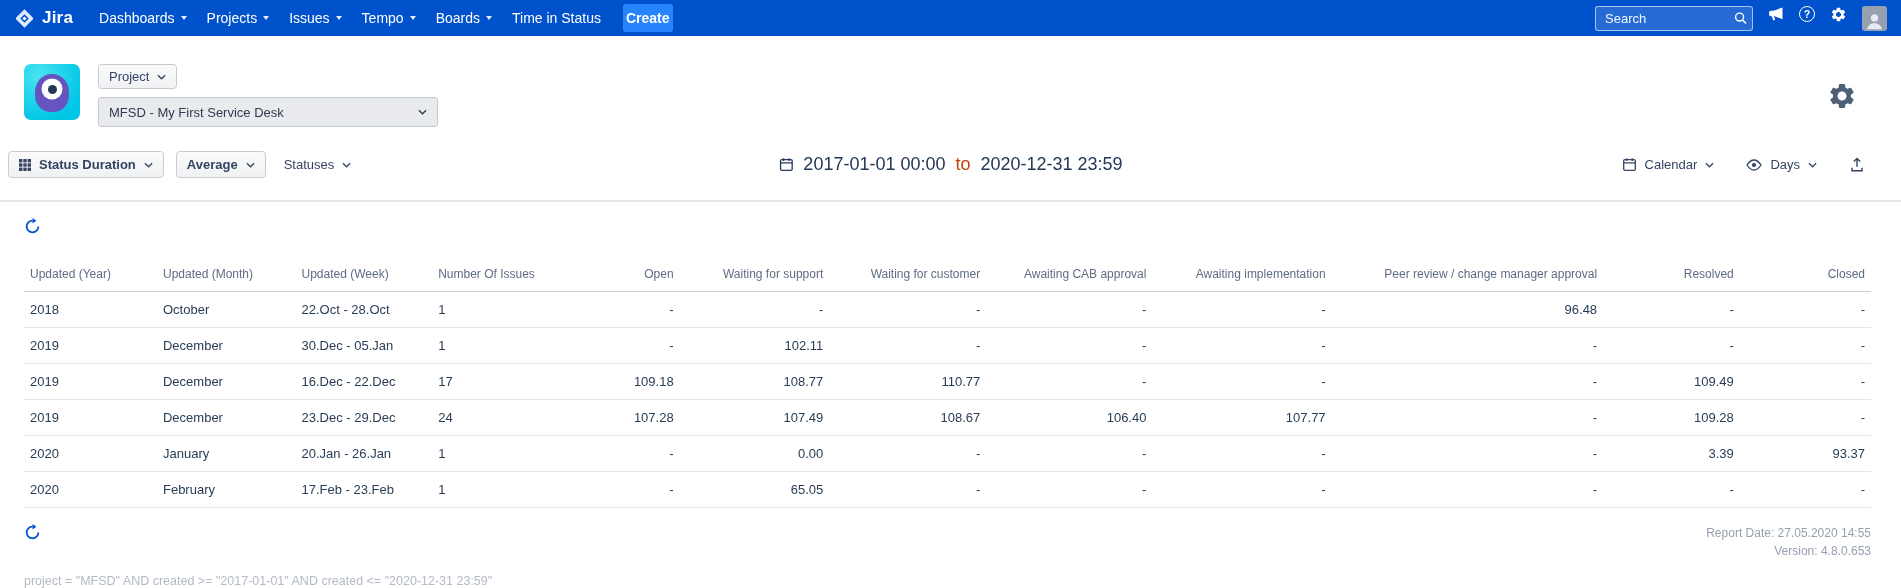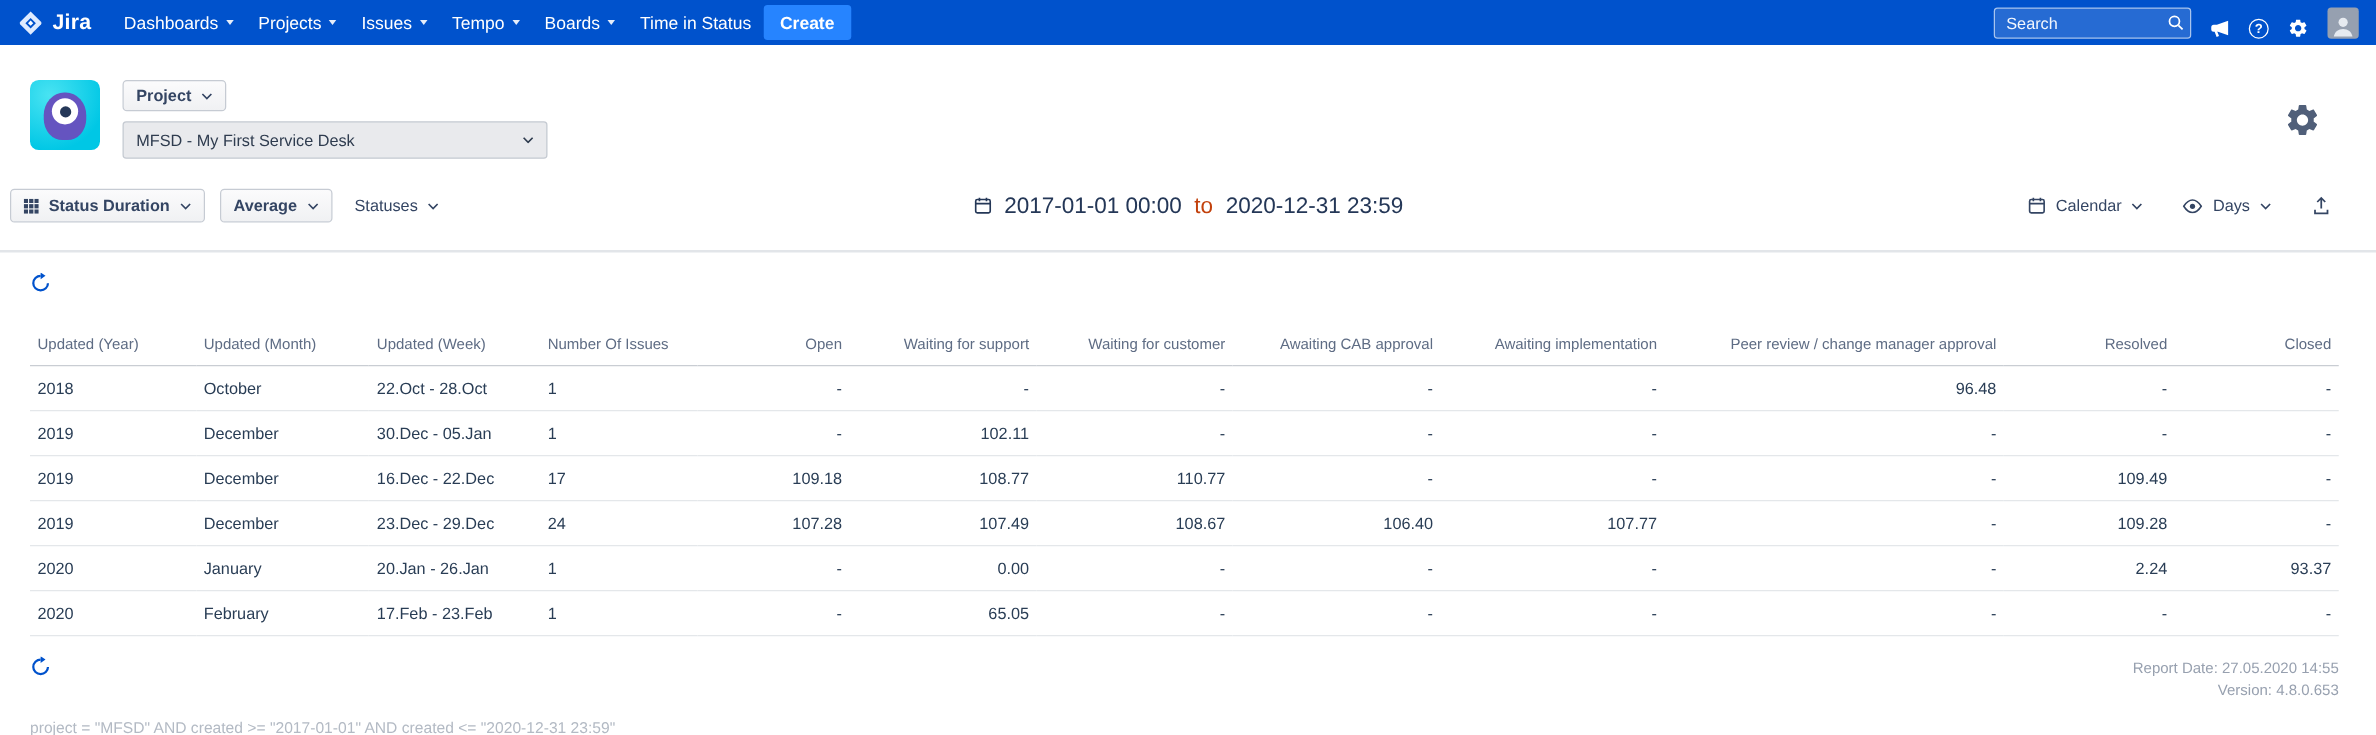--- a/index.html
+++ b/index.html
@@ -29,26 +29,27 @@
     padding: 0 10px; height: 36px;
     font-size: 14px; cursor: pointer; white-space: nowrap;
   }
   .caret {
     width: 0; height: 0;
     border-left: 3.8px solid transparent;
     border-right: 3.8px solid transparent;
     border-top: 4.6px solid rgba(255,255,255,.9);
   }
   .create-btn {
+    margin-left: 12px;
     background: var(--create-blue, #2684FF);
     color: #fff; border: none; border-radius: 3px;
     font-family: inherit; font-size: 14px; font-weight: 600;
-    padding: 6px 13px; cursor: pointer;
-  }
-  .nav-right { margin-left: auto; display: flex; align-items: flex-end; gap: 15px; }
+    padding: 6px 3px; cursor: pointer;
+  }
+  .nav-right { margin-left: auto; display: flex; align-items: flex-start; gap: 15px; }
   .search-wrap { position: relative; }
   .search-input {
     width: 158px; height: 25px;
     background: rgba(255,255,255,.15);
     border: 1px solid rgba(255,255,255,.6);
     border-radius: 3px;
     color: #fff; font-family: inherit; font-size: 13px;
     padding: 0 27px 0 9px; outline: none;
   }
   .search-input::placeholder { color: rgba(255,255,255,.95); }
@@ -87,21 +88,21 @@
   }
   .project-controls { margin-left: 18px; display: flex; flex-direction: column; gap: 8px; }
   .btn {
     display: inline-flex; align-items: center; gap: 8px;
     background: linear-gradient(#fbfbfc, #f0f1f3);
     border: 1px solid #c6cbd3; border-radius: 3.5px;
     color: #344563; font-family: inherit; font-size: 13px;
     padding: 5px 10px; cursor: pointer; white-space: nowrap;
   }
   .btn.bold { font-weight: 700; }
-  .project-btn { align-self: flex-start; padding: 4px 10px; font-weight: bold; }
+  .project-btn { align-self: flex-start; padding: 4px 10px; }
   .project-select {
     width: 340px; height: 30px;
     display: flex; align-items: center; justify-content: space-between;
     background: #e9eaed; border: 1px solid #c4c9d1; border-radius: 3px;
     padding: 0 10px; font-size: 13px; color: #2f3c4f; cursor: pointer;
   }
   .header-gear { margin-left: auto; margin-top: 16px; margin-right: 20px; color: #505F79; background: none; border: none; cursor: pointer; }
 
   
   .toolbar { position: relative; display: flex; align-items: center; gap: 12px; padding: 24px 30px 22px 8px; }
@@ -447,21 +448,21 @@
           <td class="al">2020</td>
           <td class="al">January</td>
           <td class="al">20.Jan - 26.Jan</td>
           <td class="al">1</td>
           <td class="ar">-</td>
           <td class="ar">0.00</td>
           <td class="ar">-</td>
           <td class="ar">-</td>
           <td class="ar">-</td>
           <td class="ar">-</td>
-          <td class="ar">2.24</td>
+          <td class="ar">3.39</td>
           <td class="ar">93.37</td>
         </tr>
         <tr>
           <td class="al">2020</td>
           <td class="al">February</td>
           <td class="al">17.Feb - 23.Feb</td>
           <td class="al">1</td>
           <td class="ar">-</td>
           <td class="ar">65.05</td>
           <td class="ar">-</td>

